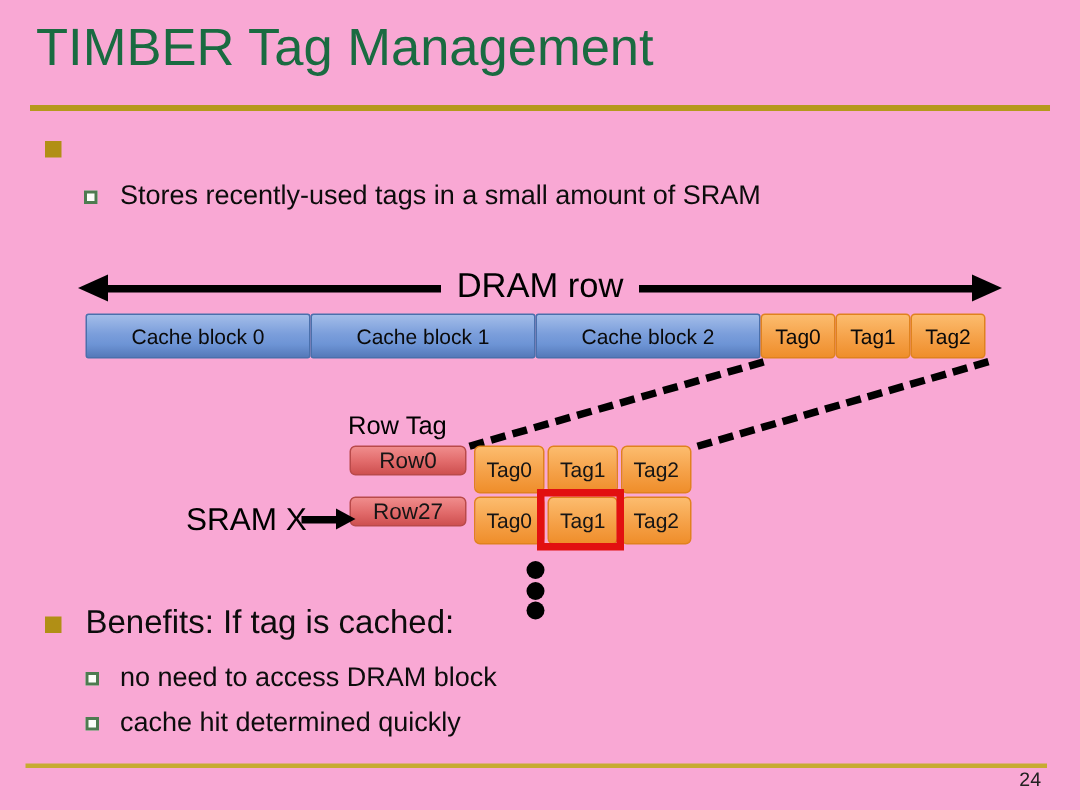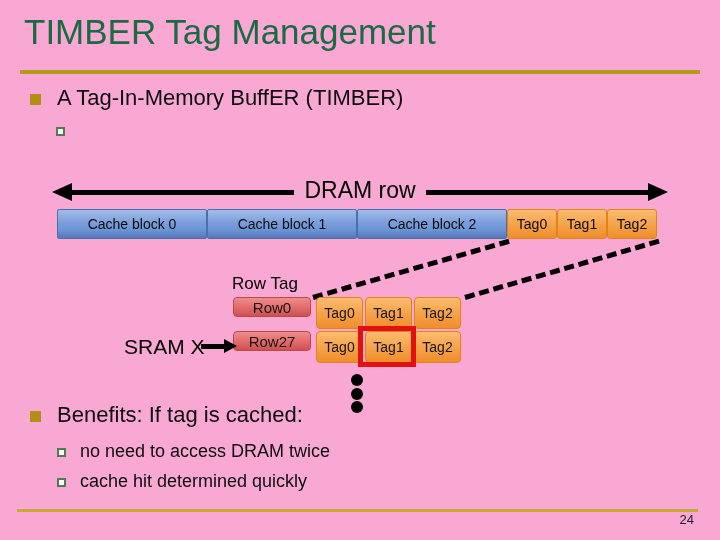--- a/index.html
+++ b/index.html
@@ -65,23 +65,23 @@
 </style>
 </head>
 <body>
 
 <div class="slide">
 
   <div class="abs title">TIMBER Tag Management</div>
   <div class="abs title-rule"></div>
 
   <div class="abs sq1" style="left:30px;top:94px;"></div>
-  <div class="abs b-l1-text" style="left:57px;top:85px;">A Tag-In-Memory BuffER (TIMBER)</div>
 
   <div class="abs sq2" style="left:56px;top:127px;"></div>
+  <div class="abs b-l2-text" style="left:80px;top:120px;">Stores recently-used tags in a small amount of SRAM</div>
 
   <div class="abs dram-arrow">
     <span class="ah left"></span>
     <span class="shaft"></span>
     <span class="dram-label">DRAM row</span>
     <span class="shaft"></span>
     <span class="ah right"></span>
   </div>
 
   <div class="abs cache-row">
@@ -116,21 +116,21 @@
   <div class="abs load-head"></div>
 
   <div class="abs dot" style="left:351px;top:374px;"></div>
   <div class="abs dot" style="left:351px;top:388px;"></div>
   <div class="abs dot" style="left:351px;top:401px;"></div>
 
   <div class="abs sq1" style="left:30px;top:411px;"></div>
   <div class="abs b-l1-text" style="left:57px;top:402px;">Benefits: If tag is cached:</div>
 
   <div class="abs sq2" style="left:57px;top:448px;"></div>
-  <div class="abs b-l2-text" style="left:80px;top:441px;">no need to access DRAM twice</div>
+  <div class="abs b-l2-text" style="left:80px;top:441px;">no need to access DRAM block</div>
 
   <div class="abs sq2" style="left:57px;top:478px;"></div>
   <div class="abs b-l2-text" style="left:80px;top:471px;">cache hit determined quickly</div>
 
   <div class="abs bottom-rule"></div>
   <div class="abs pagenum">24</div>
 
 </div>
 
 </body></html>

